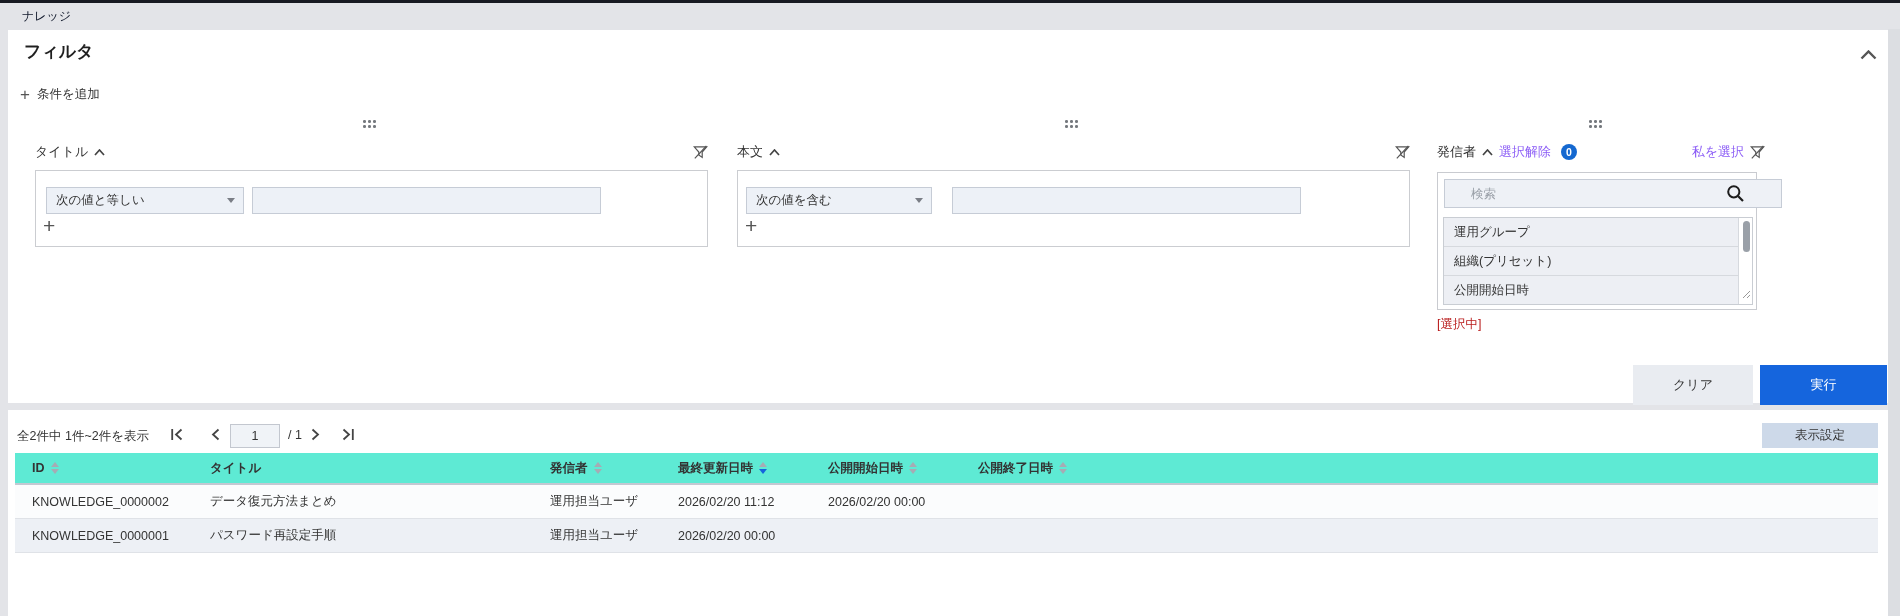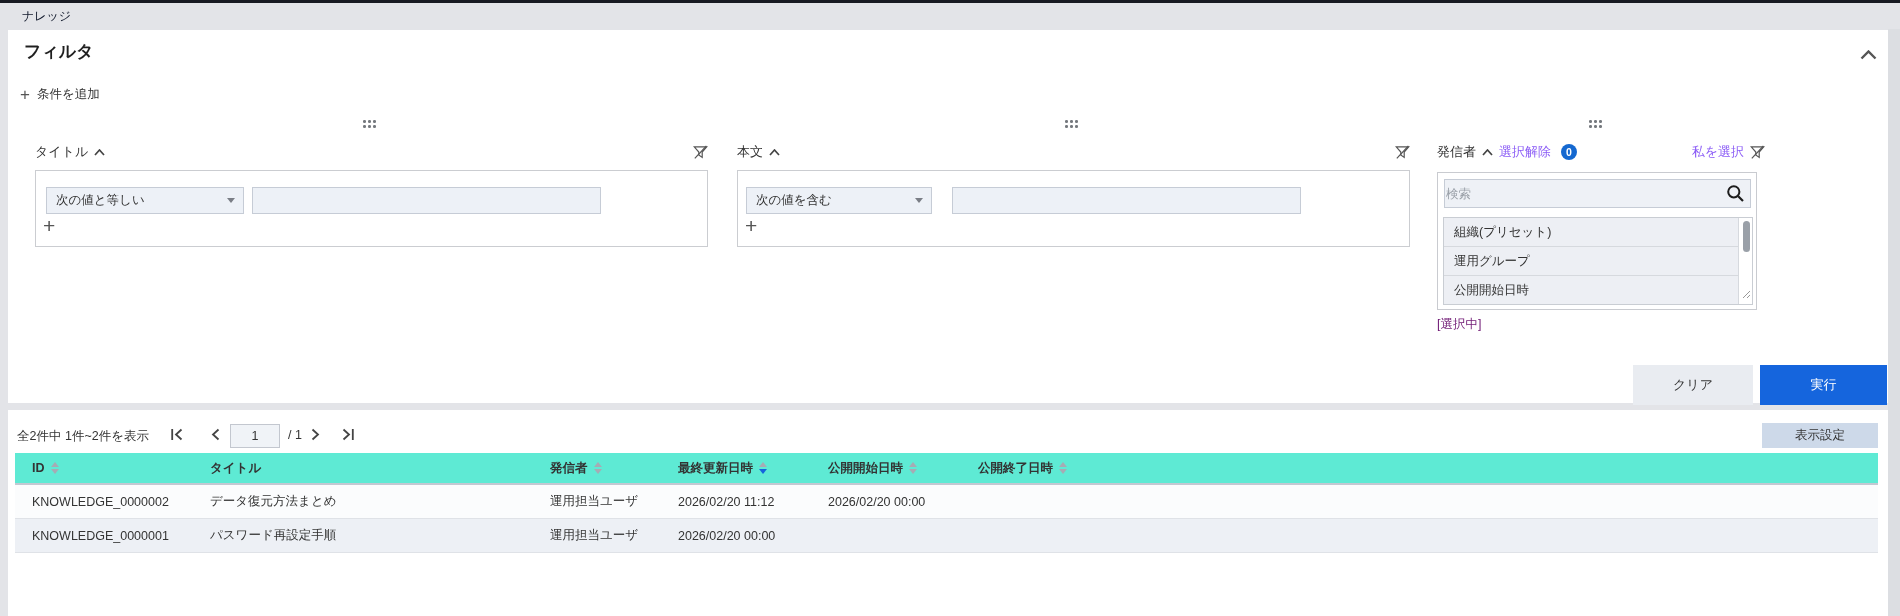--- a/index.html
+++ b/index.html
@@ -28,28 +28,28 @@
   .funnel { width:15px; height:15px; display:inline-block; }
   .spread { justify-content:space-between; }
 
   .cond-box { position:absolute; top:140px; width:673px; height:77px; border:1px solid #cbcdd1; background:#fff; }
   .op-select { position:absolute; top:16px; width:198px; height:27px; background:#edf1f7; border:1px solid #c6ccd6; display:flex; align-items:center; justify-content:space-between; padding:0 8px 0 9px; font-size:12.5px; color:#333; cursor:pointer;gap:32px; }
   .op-select .caret { width:0; height:0; border-left:4.5px solid transparent; border-right:4.5px solid transparent; border-top:5px solid #7a7e86; }
   .cond-input { position:absolute; top:16px; width:349px; height:27px; background:#edf1f7; border:1px solid #c6ccd6; font-size:12.5px; padding:0 8px; color:#333; }
   .add-row { position:absolute; left:7px; top:42px; font-size:21px; color:#555; cursor:pointer; line-height:26px; }
 
   .picker { position:absolute; left:1429px; top:142px; width:320px; height:138px; border:1px solid #c9cbd0; background:#fff; }
-  .picker-search { position:absolute; left:6px; top:6px; width:307px; height:29px; background:#eef1f6; border:1px solid #c6ccd6; font-size:12.5px; padding:0 30px 0 1px; color:#333; }
+  .picker-search { position:absolute; left:6px; top:6px; width:338px; height:29px; background:#eef1f6; border:1px solid #c6ccd6; font-size:12.5px; padding:0 30px 0 26px; color:#333; }
   .picker-search::placeholder { color:#9aa0a8; }
   .mag { position:absolute; left:288px; top:11px; }
   .pick-list { position:absolute; left:5px; top:44px; width:310px; height:88px; border:1px solid #c9cdd3; background:#fff; overflow:hidden; }
   .pick-item { width:295px; height:29px; background:#edeff4; border-bottom:1px solid #d6d9de; border-right:1px solid #d6d9de; display:flex; align-items:center; padding-left:10px; font-size:12.5px; color:#333; cursor:pointer; }
   .vthumb { position:absolute; right:2px; top:3px; width:7px; height:31px; border-radius:4px; background:#9aa0a8; }
   .resize-corner { position:absolute; right:1px; bottom:1px; }
-  .selected-note { position:absolute; left:1429px; top:286px; font-size:12.5px; color:#701a75;text-align:center; }
+  .selected-note { position:absolute; left:1429px; top:286px; font-size:12.5px; color:#b91c1c;text-align:center; }
 
   .link { color:#8b5cf6; cursor:pointer; }
   .badge { display:inline-flex; align-items:center; justify-content:center; width:16px; height:16px; border-radius:50%; background:#1468d0; color:#fff; font-size:10.5px; font-weight:bold; margin-left:4px; }
 
   .btn { position:absolute; top:335px; height:40px; display:flex; align-items:center; justify-content:center; font-size:13px; cursor:pointer; }
   .btn-clear { left:1625px; width:120px; background:#e9ecf1; color:#333; }
   .btn-run { left:1752px; width:127px; background:#1565dd; color:#fff; }
 
   .pgn { position:absolute; left:0; top:12px; height:26px; width:100%; font-size:12.5px; color:#333; }
   .pgn-summary { position:absolute; left:9px; top:6px; }
@@ -187,24 +187,24 @@
     <div class="picker">
       <input class="picker-search" placeholder="検索" style="">
       <span class="mag">
         <svg width="19" height="19" viewBox="0 0 19 19">
             <circle cx="7.8" cy="7.8" r="5.6" fill="none" stroke="#1c1c1c" stroke-width="2"></circle>
             <line x1="12.2" y1="12.2" x2="17" y2="17" stroke="#1c1c1c" stroke-width="2.2"></line>
           </svg>
       </span>
       <div class="pick-list">
         <div class="pick-item">
-            <span>組織(プリセット)</span>
+            <span>運用グループ</span>
           </div>
         <div class="pick-item">
-            <span>運用グループ</span>
+            <span>組織(プリセット)</span>
           </div>
         <div class="pick-item">
             <span>公開開始日時</span>
           </div>
         <div class="vthumb"></div>
         <span class="resize-corner">
           <svg width="9" height="9" viewBox="0 0 9 9">
               <line x1="1" y1="8" x2="8" y2="1" stroke="#999" stroke-width="1"></line>
               <line x1="5" y1="8" x2="8" y2="5" stroke="#999" stroke-width="1"></line>
             </svg>

